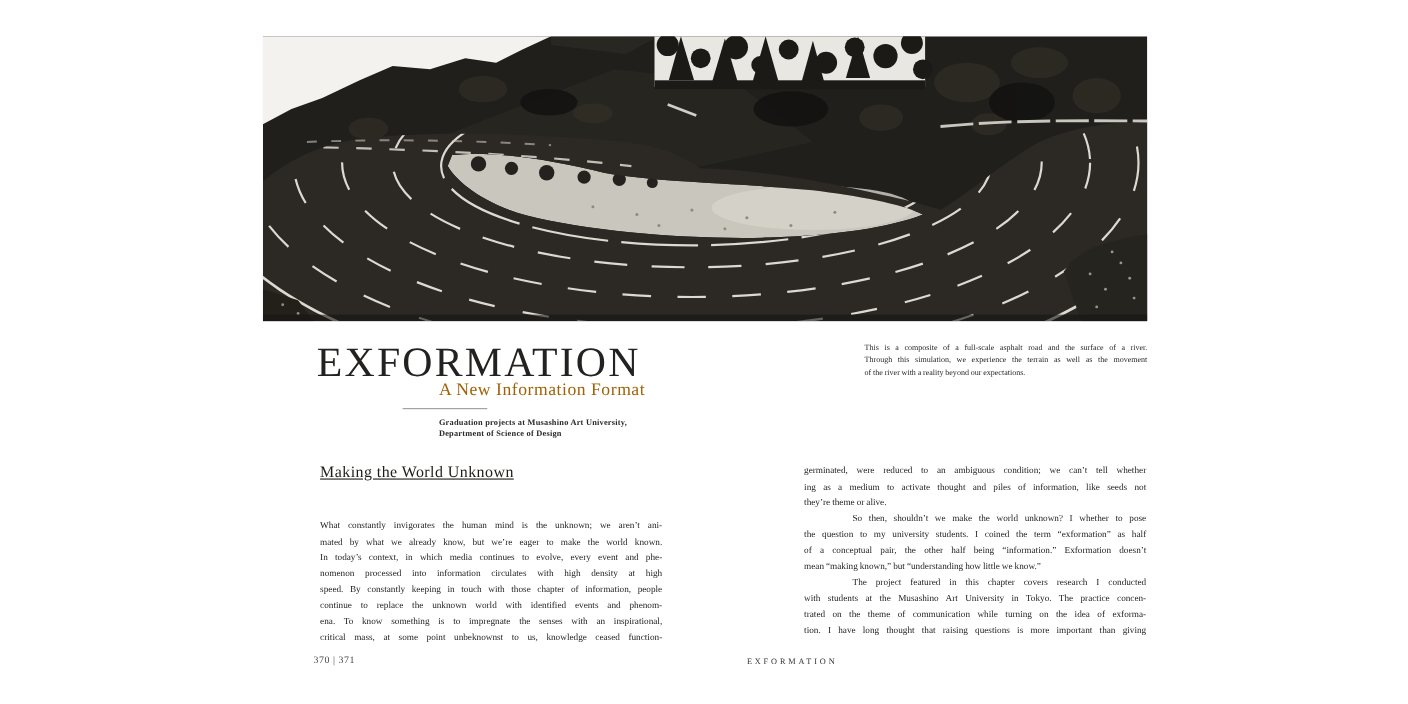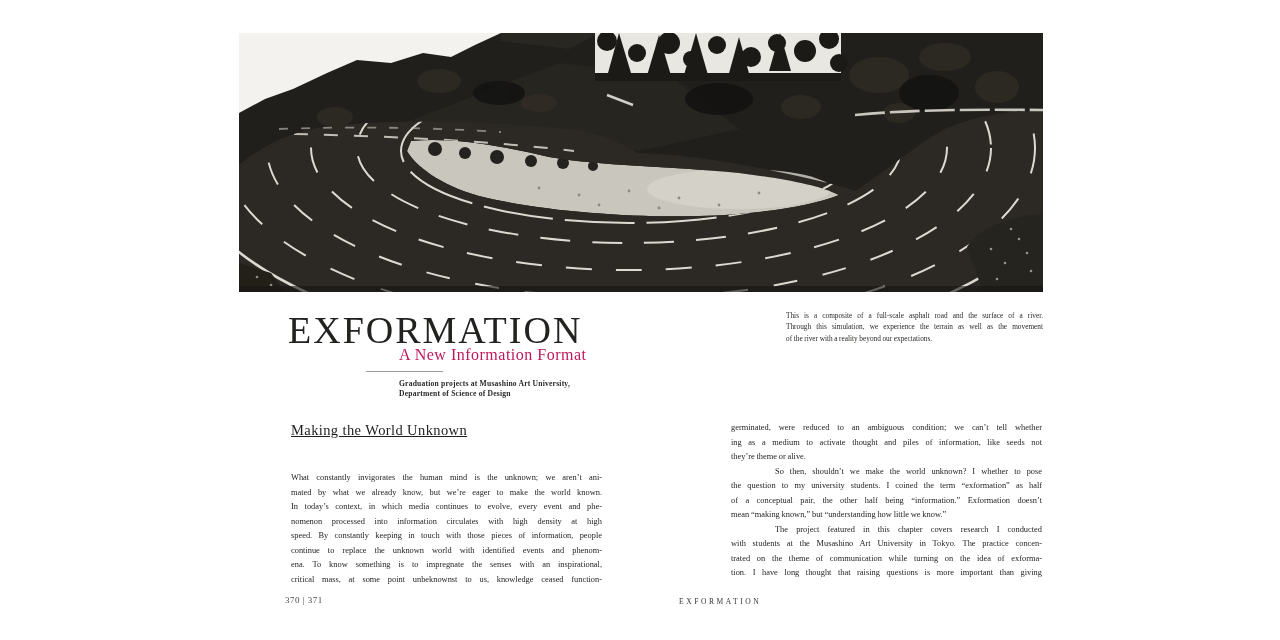--- a/index.html
+++ b/index.html
@@ -16,21 +16,21 @@
   #photo svg{display:block;width:804px;height:259px;}
 
   
   #main-title{
     left:288px;top:308px;
     font-size:38px;letter-spacing:2px;color:#232220;
     font-weight:400;white-space:nowrap;
   }
   #subtitle{
     left:399px;top:346px;
-    font-size:16px;letter-spacing:.5px;color:#be185d;white-space:nowrap;
+    font-size:16px;letter-spacing:.5px;color:#a16207;white-space:nowrap;
   }
   #title-rule{
     left:366px;top:371px;width:77px;height:1px;background:#9a9a98;
   }
   #credits{
     left:399px;top:379px;
     font-size:7.6px;font-weight:bold;line-height:9.6px;color:#2a2927;
     letter-spacing:.2px;
   }
 
@@ -200,21 +200,21 @@
     <div class="cap-line">Through this simulation, we experience the terrain as well as the movement</div>
     <div class="cap-line end">of the river with a reality beyond our expectations.</div>
   </div>
 
 <div class="abs" id="section-heading">Making the World Unknown</div>
 <div class="abs column" id="col-left">
     <div class="tline">What constantly invigorates the human mind is the unknown; we aren’t ani-</div>
     <div class="tline">mated by what we already know, but we’re eager to make the world known.</div>
     <div class="tline">In today’s context, in which media continues to evolve, every event and phe-</div>
     <div class="tline">nomenon processed into information circulates with high density at high</div>
-    <div class="tline">speed. By constantly keeping in touch with those pieces of information, people</div>
+    <div class="tline">speed. By constantly keeping in touch with those chapter of information, people</div>
     <div class="tline">continue to replace the unknown world with identified events and phenom-</div>
     <div class="tline">ena. To know something is to impregnate the senses with an inspirational,</div>
     <div class="tline">critical mass, at some point unbeknownst to us, knowledge ceased function-</div>
   </div>
 <div class="abs column" id="col-right">
     <div class="tline">germinated, were reduced to an ambiguous condition; we can’t tell whether</div>
     <div class="tline">ing as a medium to activate thought and piles of information, like seeds not</div>
     <div class="tline end">they’re theme or alive.</div>
     <div class="tline indent">So then, shouldn’t we make the world unknown? I whether to pose</div>
     <div class="tline">the question to my university students. I coined the term “exformation” as half</div>

